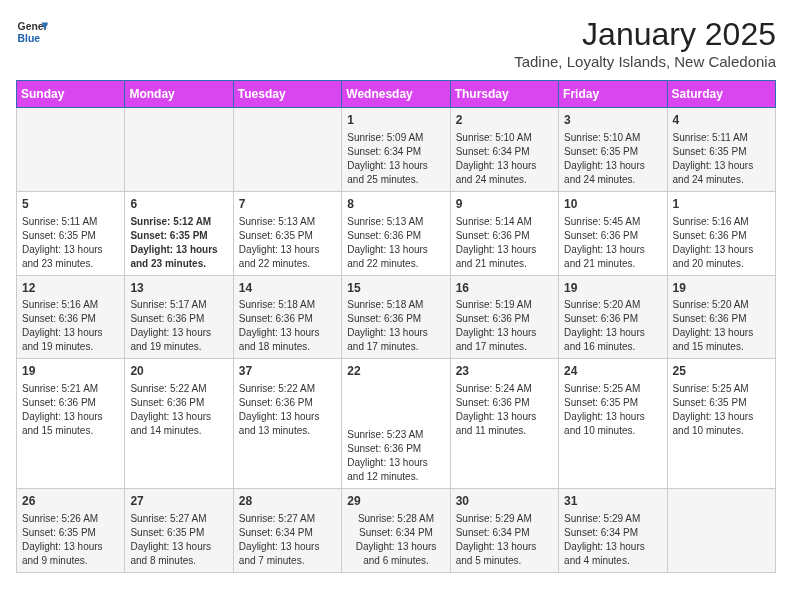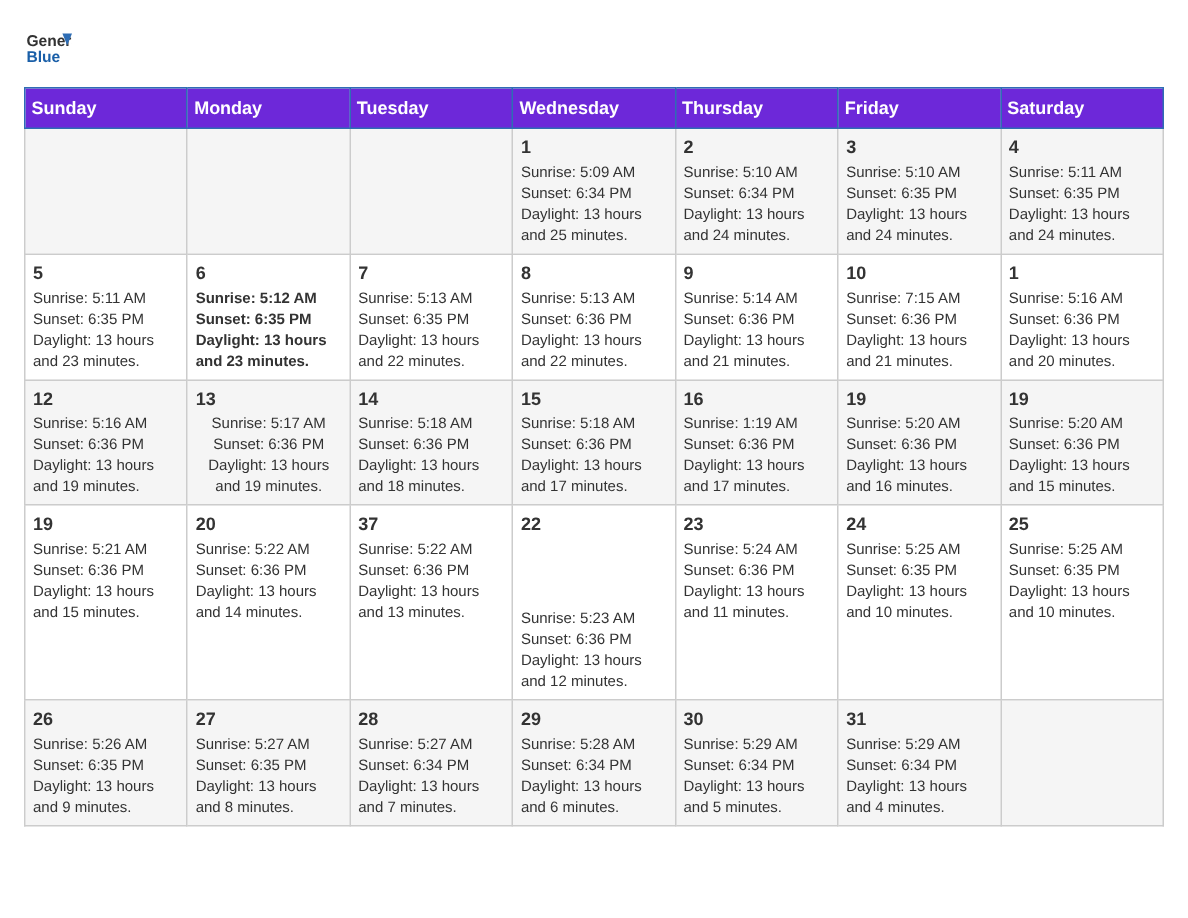--- a/index.html
+++ b/index.html
@@ -36,21 +36,21 @@
     .calendar-subtitle {
       font-size: 15px;
       color: #444;
     }
     table {
       width: 100%;
       border-collapse: collapse;
       font-size: 11px;
     }
     thead tr th {
-      background-color: #6d28d9;
+      background-color: #d946ef;
       color: white;
       padding: 6px 4px;
       text-align: left;
       font-size: 12px;
       border: 1px solid #2e6db4;
     }
     tbody tr td {
       vertical-align: top;
       border: 1px solid #ccc;
       padding: 4px 5px;
@@ -80,20 +80,24 @@
 </head>
 <body>
 
 <div class="header">
   <div class="logo">
     <svg class="logo-icon" viewBox="0 0 40 40">
       <text x="2" y="18" font-size="13" font-weight="bold" fill="#333">General</text>
       <text x="2" y="32" font-size="13" font-weight="bold" fill="#1a5fa8">Blue</text>
       <polygon points="32,8 40,8 36,18" fill="#2e6db4"></polygon>
     </svg>
+  </div>
+  <div class="title-section">
+    <div class="calendar-title">January 2025</div>
+    <div class="calendar-subtitle">Tadine, Loyalty Islands, New Caledonia</div>
   </div>
 </div>
 
 <table>
   <thead>
     <tr>
     <th>Sunday</th>
         <th>Monday</th>
         <th>Tuesday</th>
         <th>Wednesday</th>
@@ -167,21 +171,21 @@
         </td>
         <td>
           <span class="day-number">9</span>
           <div class="day-content" style="white-space: pre-line;">Sunrise: 5:14 AM
 Sunset: 6:36 PM
 Daylight: 13 hours
 and 21 minutes.</div>
         </td>
         <td>
           <span class="day-number">10</span>
-          <div class="day-content" style="white-space: pre-line;">Sunrise: 7:15 AM
+          <div class="day-content" style="white-space: pre-line;">Sunrise: 5:45 AM
 Sunset: 6:36 PM
 Daylight: 13 hours
 and 21 minutes.</div>
         </td>
         <td>
           <span class="day-number">1</span>
           <div class="day-content" style="white-space: pre-line;">Sunrise: 5:16 AM
 Sunset: 6:36 PM
 Daylight: 13 hours
 and 20 minutes.</div>
@@ -190,42 +194,42 @@
       <tr>
         <td>
           <span class="day-number">12</span>
           <div class="day-content" style="white-space: pre-line;">Sunrise: 5:16 AM
 Sunset: 6:36 PM
 Daylight: 13 hours
 and 19 minutes.</div>
         </td>
         <td>
           <span class="day-number">13</span>
-          <div class="day-content" style="white-space: pre-line; text-align: center;">Sunrise: 5:17 AM
+          <div class="day-content" style="white-space: pre-line;">Sunrise: 5:17 AM
 Sunset: 6:36 PM
 Daylight: 13 hours
 and 19 minutes.</div>
         </td>
         <td>
           <span class="day-number">14</span>
           <div class="day-content" style="white-space: pre-line;">Sunrise: 5:18 AM
 Sunset: 6:36 PM
 Daylight: 13 hours
 and 18 minutes.</div>
         </td>
         <td>
           <span class="day-number">15</span>
           <div class="day-content" style="white-space: pre-line;">Sunrise: 5:18 AM
 Sunset: 6:36 PM
 Daylight: 13 hours
 and 17 minutes.</div>
         </td>
         <td>
           <span class="day-number">16</span>
-          <div class="day-content" style="white-space: pre-line;">Sunrise: 1:19 AM
+          <div class="day-content" style="white-space: pre-line;">Sunrise: 5:19 AM
 Sunset: 6:36 PM
 Daylight: 13 hours
 and 17 minutes.</div>
         </td>
         <td>
           <span class="day-number">19</span>
           <div class="day-content" style="white-space: pre-line;">Sunrise: 5:20 AM
 Sunset: 6:36 PM
 Daylight: 13 hours
 and 16 minutes.</div>
@@ -306,21 +310,21 @@
         </td>
         <td>
           <span class="day-number">28</span>
           <div class="day-content" style="white-space: pre-line;">Sunrise: 5:27 AM
 Sunset: 6:34 PM
 Daylight: 13 hours
 and 7 minutes.</div>
         </td>
         <td>
           <span class="day-number">29</span>
-          <div class="day-content" style="white-space: pre-line;">Sunrise: 5:28 AM
+          <div class="day-content" style="white-space: pre-line; text-align: center;">Sunrise: 5:28 AM
 Sunset: 6:34 PM
 Daylight: 13 hours
 and 6 minutes.</div>
         </td>
         <td>
           <span class="day-number">30</span>
           <div class="day-content" style="white-space: pre-line;">Sunrise: 5:29 AM
 Sunset: 6:34 PM
 Daylight: 13 hours
 and 5 minutes.</div>

